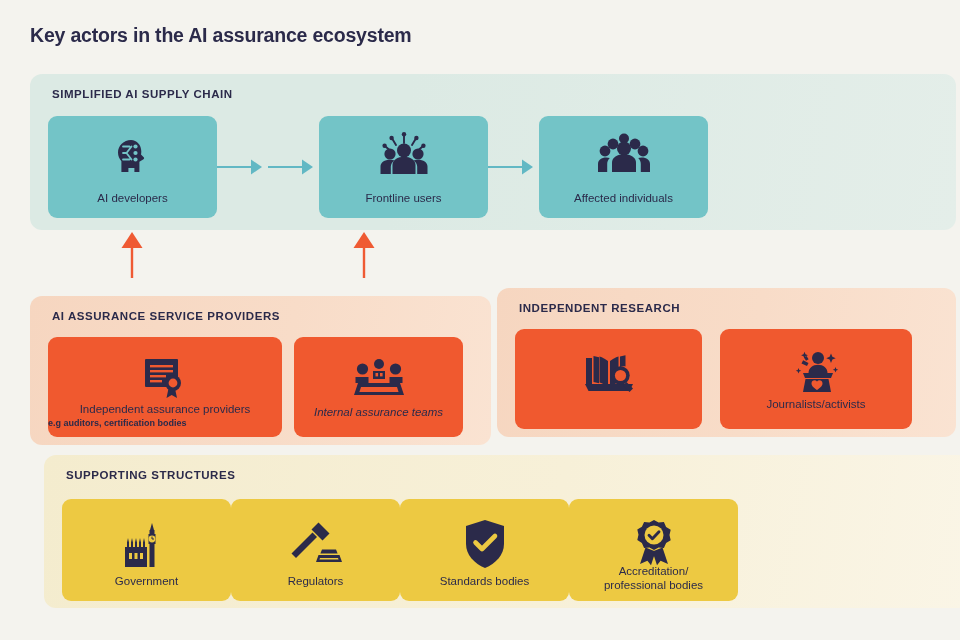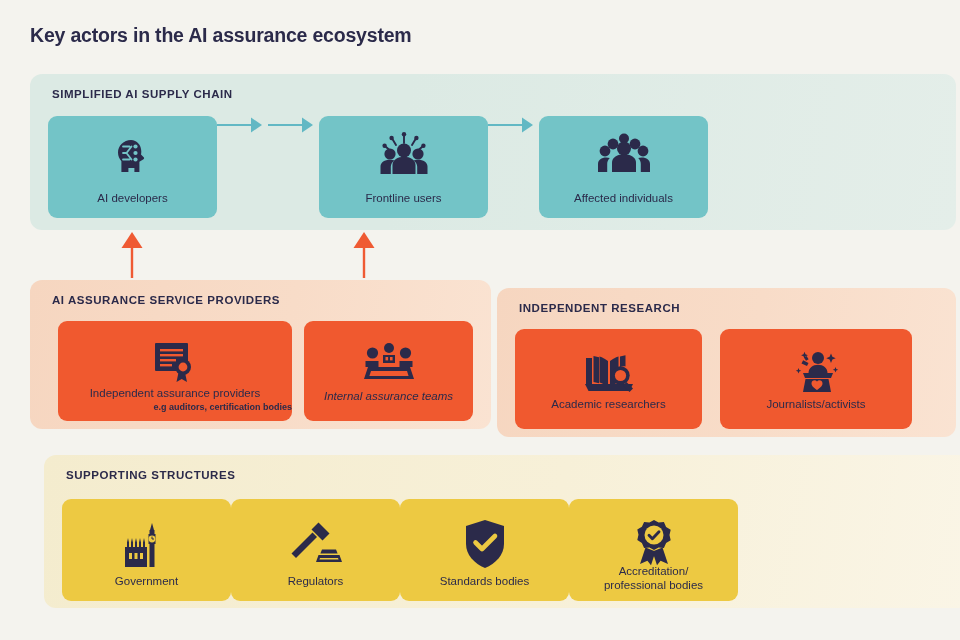--- a/index.html
+++ b/index.html
@@ -24,21 +24,21 @@
     position:absolute;left:22px;top:14px;
     font-size:11.5px;font-weight:bold;letter-spacing:0.55px;
     color:#2b2a4a;white-space:nowrap;
   }
 
   
   #panel-supply{
     left:30px;top:74px;width:900px;height:156px;
     background:linear-gradient(100deg,#dceae4 0%,#dceae4 40%,#e4eee9 100%);
   }
-  .chain-row{position:absolute;left:18px;top:42px;display:flex;}
+  .chain-row{position:absolute;left:18px;top:42px;display:flex;align-items:center;}
   .box{
     border-radius:9px;
     display:flex;flex-direction:column;align-items:center;justify-content:flex-start;
     box-sizing:border-box;
     position:relative;
   }
   .box-teal{background:#73c4c7;width:169px;height:102px;padding-top:14px;}
   .arrow-h{
     width:51px;height:18px;position:relative;flex:0 0 auto;
   }
@@ -54,32 +54,32 @@
 
   .icon{display:block;}
 
   
   .arrow-up{position:absolute;width:24px;height:46px;}
   #arrow-up-1{left:120px;top:232px;}
   #arrow-up-2{left:352px;top:232px;}
 
   
   #panel-assurance{
-    left:30px;top:280px;width:435px;height:149px;
+    left:30px;top:296px;width:435px;height:149px;
     background:linear-gradient(100deg,#f6d6c0 0%,#f8dcc8 55%,#fae3d2 100%);
   }
   #panel-research{
     left:497px;top:288px;width:433px;height:149px;
     background:linear-gradient(100deg,#f6d6c0 0%,#f8dcc8 55%,#fae3d2 100%);
   }
   .box-orange{background:#f0592f;height:100px;border-radius:9px;position:relative;}
   .box-orange .box-label{bottom:18px;}
   .box-sub{
     position:absolute;left:0;right:0;bottom:9px;
-    text-align:right;font-size:9px;font-weight:bold;color:#2b2a4a;
+    text-align:left;font-size:9px;font-weight:bold;color:#2b2a4a;
   }
   .box-orange.has-sub .box-label{bottom:21px;}
 
   
   #panel-support{
     left:44px;top:455px;width:900px;height:153px;
     background:linear-gradient(100deg,#f4ecce 0%,#f7f0d8 55%,#faf5e6 100%);
   }
   .box-yellow{background:#edc942;width:169px;height:102px;border-radius:9px;position:relative;}
   .box-yellow .box-label{bottom:13px;}
@@ -190,21 +190,21 @@
   <div class="arrow-up" id="arrow-up-2">
     <svg width="24" height="46" viewBox="0 0 24 46">
       <path d="M12 46V14" stroke="#ef5a33" stroke-width="2.4" fill="none"></path>
       <path d="M12 0L22.5 16h-21z" fill="#ef5a33"></path>
     </svg>
   </div>
 
   <div class="panel" id="panel-assurance">
     <div class="panel-title">AI ASSURANCE SERVICE PROVIDERS</div>
 
-    <div style="position:absolute;left:18px;top:41px;display:flex;gap:12px;margin-left:10px;">
+    <div style="position:absolute;left:18px;top:41px;display:flex;gap:12px;">
 
       <div class="box box-orange has-sub" style="width:234px;">
         <div class="icon-wrap">
           <svg class="icon" width="46" height="42" viewBox="0 0 46 42">
             <g fill="#2b2a4a">
               <rect x="3" y="2" width="33" height="28" rx="1"></rect>
               <g fill="#f0592f">
                 <rect x="8" y="8" width="23" height="2.4"></rect>
                 <rect x="8" y="13" width="23" height="2.4"></rect>
                 <rect x="8" y="18" width="16" height="2.4"></rect>
@@ -258,21 +258,20 @@
               <path d="M24 12c-4-3.4-8.5-4.6-8.5-4.6v26S20 34.6 24 38z"></path>
               <path d="M26 12c4-3.4 8.5-4.6 8.5-4.6v26S30 34.6 26 38z"></path>
               <path d="M36 7.4l5.5-1.2v11.3c-2.1-.4-4 0-5.5.8z"></path>
               <path d="M1 35h48l-3.5 7H4.5z"></path>
               <circle cx="36.5" cy="26.5" r="9.2"></circle>
               <path d="M42.5 33l6.5 6.5-3.5 3.5-6.5-6.5z"></path>
             </g>
             <circle cx="36.5" cy="26.5" r="5.6" fill="#f0592f"></circle>
           </svg>
         </div>
-        <div class="box-label">Academic researchers</div>
       </div>
 
       <div class="box box-orange" style="width:192px;">
         <div class="icon-wrap">
           <svg class="icon" width="50" height="44" viewBox="0 0 50 44">
             <g fill="#2b2a4a">
               <circle cx="27" cy="9" r="6"></circle>
               <path d="M17.5 24c0-5 4.3-8.2 9.5-8.2s9.5 3.2 9.5 8.2z"></path>
               <path d="M12 24h30l-2 5H14z"></path>
               <path d="M14.5 30h23l2.5 13h-28z"></path>

